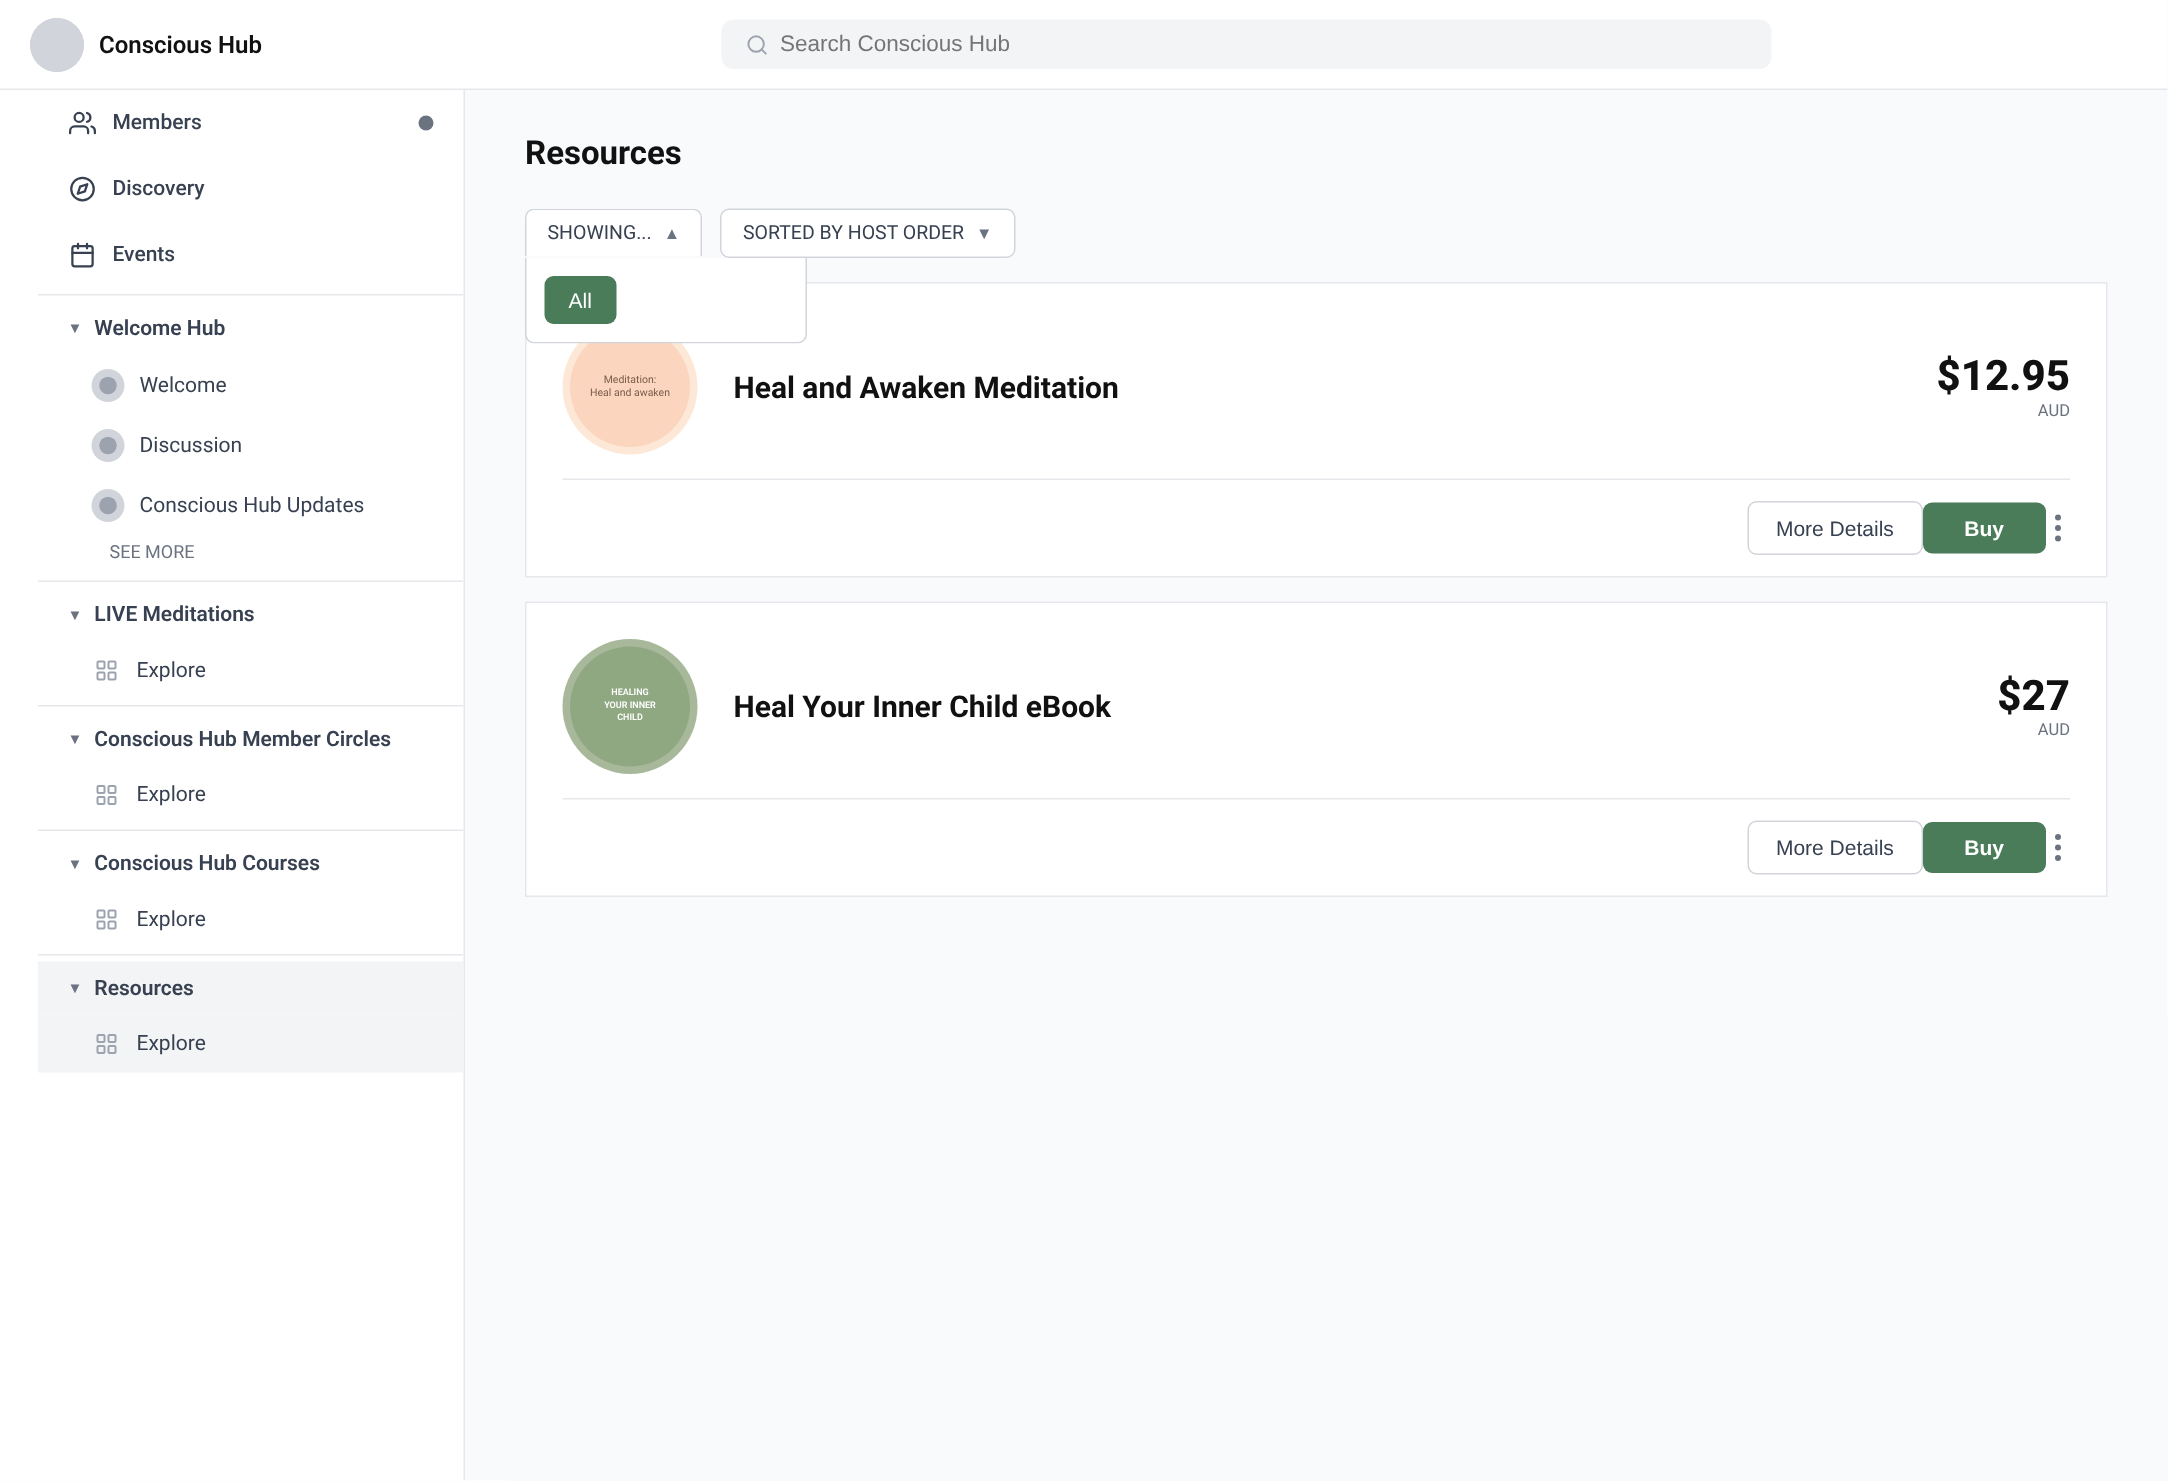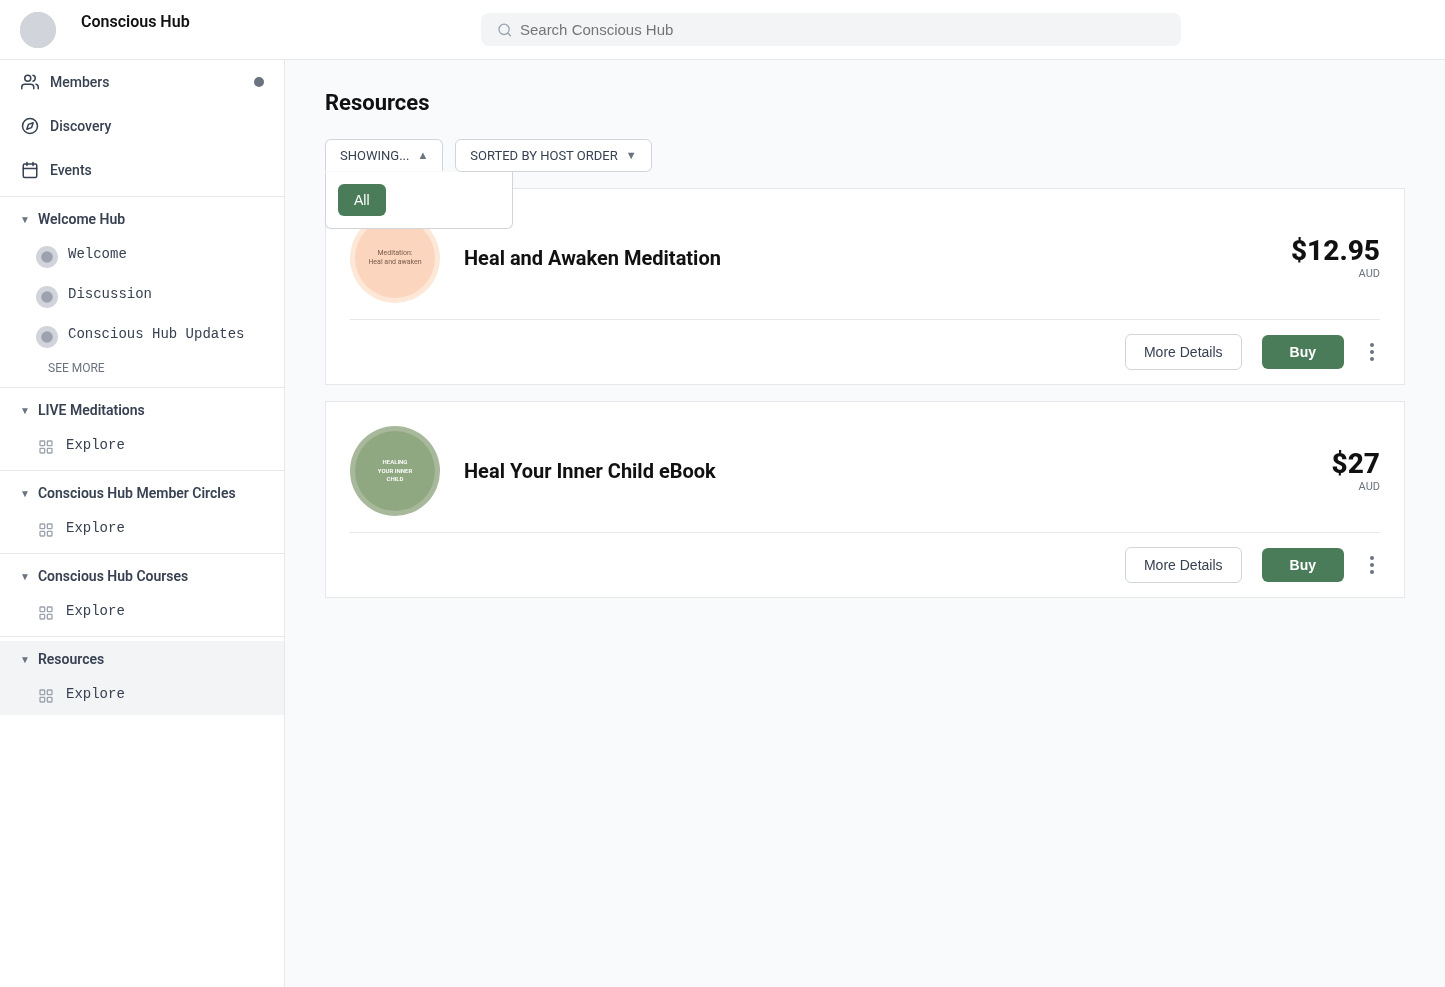--- a/index.html
+++ b/index.html
@@ -3,39 +3,39 @@
   <meta charset="utf-8">
   <style>
     * { box-sizing: border-box; margin: 0; padding: 0; }
     body { font-family: -apple-system, BlinkMacSystemFont, 'Segoe UI', Roboto, sans-serif; background: #fff; display: flex; flex-direction: column; height: 987px; width: 1445px; overflow: hidden; }
 
     
     .top-nav {
       display: flex; align-items: center; height: 60px; border-bottom: 1px solid #e5e7eb;
       padding: 0 20px; gap: 16px; background: #fff; flex-shrink: 0;
     }
-    .logo-area { display: flex; align-items: flex-start; gap: 25px; min-width: 200px; }
+    .logo-area { display: flex; align-items: center; gap: 10px; min-width: 200px; }
     .logo-circle {
       width: 36px; height: 36px; border-radius: 50%; background: #ccc;
       display: flex; align-items: center; justify-content: center; overflow: hidden;
     }
     .logo-circle-inner { width: 36px; height: 36px; background: #d1d5db; border-radius: 50%; }
     .logo-title { font-size: 16px; font-weight: 600; color: #111; }
     .search-bar {
       flex: 1; max-width: 700px; margin: 0 auto;
       display: flex; align-items: center;
       background: #f3f4f6; border-radius: 8px; padding: 8px 16px; gap: 8px;
     }
     .search-icon-svg { color: #9ca3af; }
     .search-input {
       border: none; background: transparent; outline: none; font-size: 15px; color: #6b7280; width: 100%;
     }
 
     
-    .layout { display: flex; flex: 1; overflow: hidden; }
+    .layout { display: flex; flex: 1; overflow: hidden; margin-left: 25px; }
 
     
     .sidebar {
       width: 285px; border-right: 1px solid #e5e7eb; overflow-y: auto;
       background: #fff; flex-shrink: 0;
     }
     .sidebar-item {
       display: flex; align-items: center; gap: 10px;
       padding: 12px 20px; cursor: pointer; color: #374151; font-size: 14px; font-weight: 500;
       position: relative;
@@ -44,22 +44,22 @@
     .sidebar-badge {
       margin-left: auto; width: 10px; height: 10px; background: #6b7280; border-radius: 50%;
     }
     .sidebar-divider { height: 1px; background: #e5e7eb; margin: 4px 0; }
     .sidebar-section-header {
       display: flex; align-items: center; gap: 8px;
       padding: 10px 20px; cursor: pointer; color: #374151; font-size: 14px; font-weight: 600;
     }
     .chevron-down { font-size: 10px; color: #6b7280; }
     .sidebar-sub-item {
-      display: flex; align-items: flex-start; gap: 10px;
-      padding: 9px 20px 9px 36px; cursor: pointer; color: #374151; font-size: 14px; font-family: Liberation Mono, monospace;
+      display: flex; align-items: center; gap: 10px;
+      padding: 9px 20px 9px 36px; cursor: pointer; color: #374151; font-size: 14px;
     }
     .sidebar-sub-avatar {
       width: 22px; height: 22px; border-radius: 50%; background: #d1d5db;
       display: flex; align-items: center; justify-content: center; overflow: hidden; flex-shrink: 0;
     }
     .see-more-link {
       padding: 4px 20px 8px 48px; font-size: 12px; color: #6b7280; cursor: pointer; display: block;
     }
     .sidebar-resources { background: #f3f4f6; }
 
@@ -103,21 +103,21 @@
       display: flex; align-items: center; justify-content: center; overflow: hidden;
     }
     .card-image-meditation { background: #fde8d8; }
     .card-image-ebook { background: #a8b89a; }
     .card-info { flex: 1; }
     .card-price-area { text-align: right; }
     .card-price { font-size: 28px; font-weight: 800; color: #111; line-height: 1; }
     .card-currency { font-size: 11px; color: #6b7280; margin-top: 2px; }
     .card-title { font-size: 20px; font-weight: 700; color: #111; }
     .card-divider { height: 1px; background: #e5e7eb; margin: 0 24px; }
-    .card-actions { display: flex; align-items: center; justify-content: flex-end; gap: 20px; padding: 14px 24px; }
+    .card-actions { display: flex; align-items: center; justify-content: flex-end; gap: 0; padding: 14px 24px; }
     .btn-more-details {
       border: 1px solid #d1d5db; background: #fff; border-radius: 6px;
       padding: 9px 18px; font-size: 14px; cursor: pointer; color: #374151;
     }
     .btn-buy {
       background: #4a7c59; color: #fff; border: none; border-radius: 6px;
       padding: 9px 28px; font-size: 14px; font-weight: 600; cursor: pointer;
     }
     .btn-dots {
       background: transparent; border: none; cursor: pointer; font-size: 18px; color: #6b7280;

